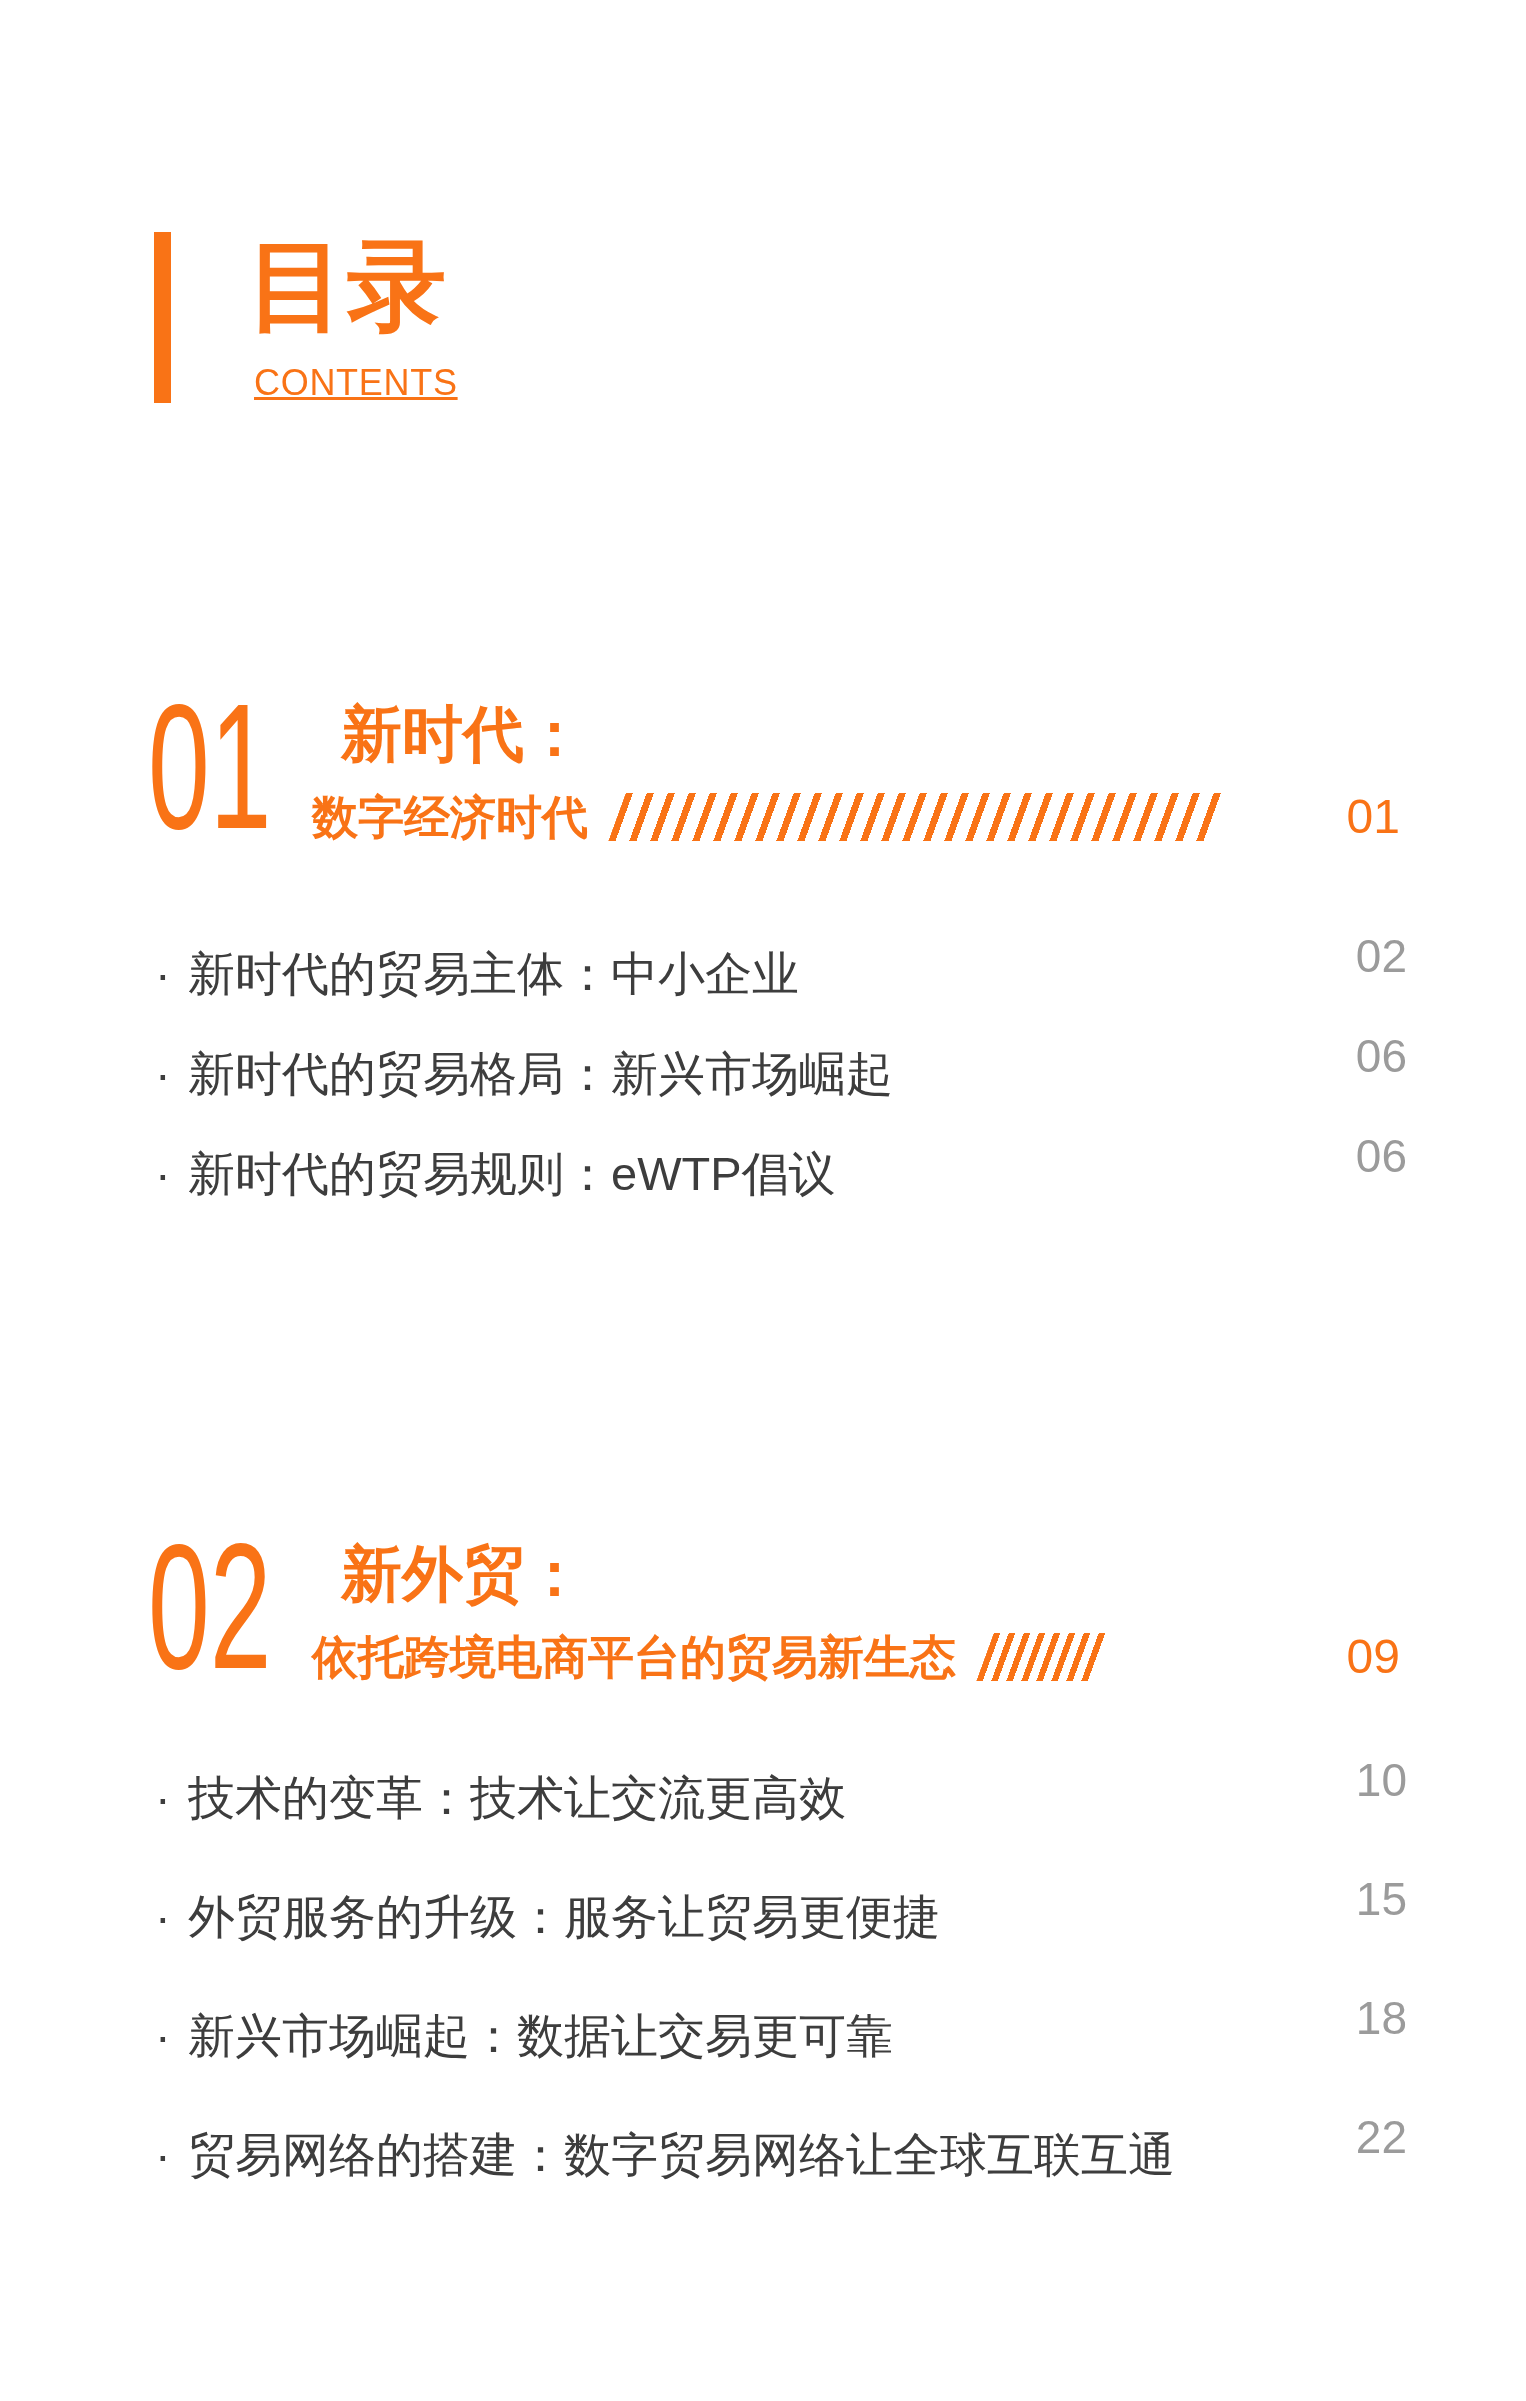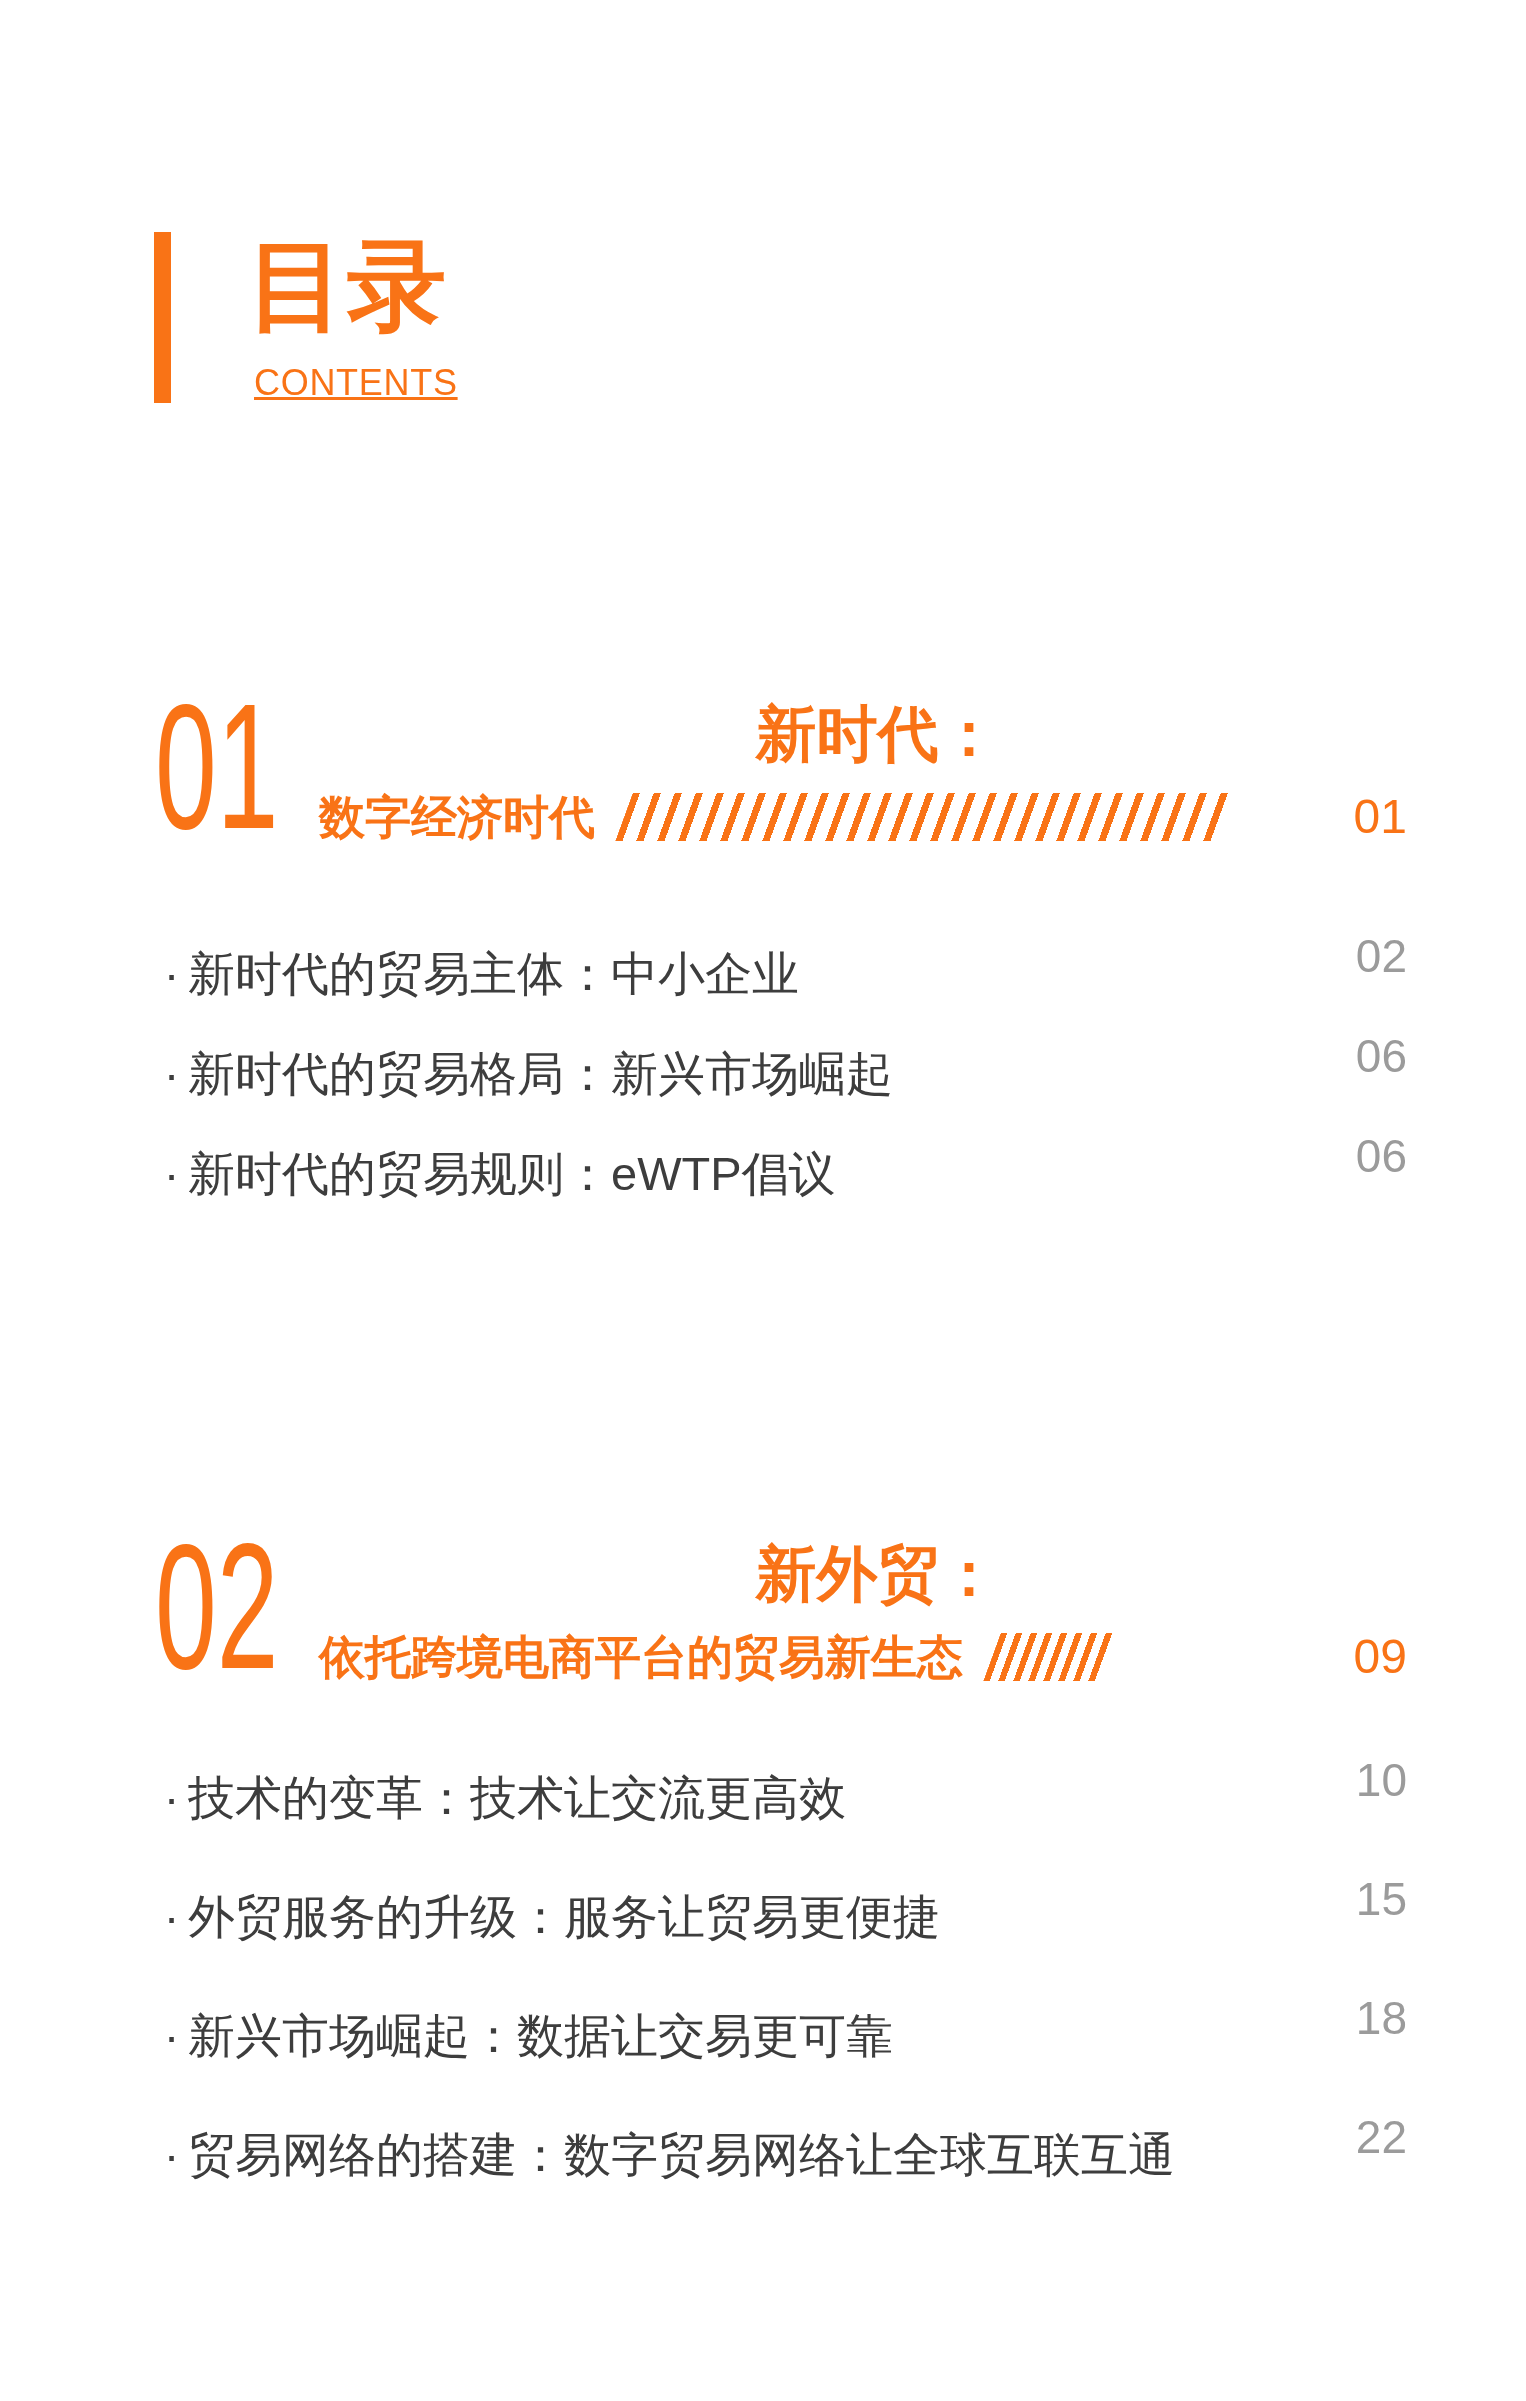--- a/index.html
+++ b/index.html
@@ -10,21 +10,20 @@
   * { margin: 0; padding: 0; box-sizing: border-box; }
   html, body { background: #ffffff; }
   body { font-family: "Liberation Sans", "DejaVu Sans", sans-serif; }
 
   .page {
     position: relative;
     width: 1526px;
     height: 2401px;
     background: #ffffff;
     overflow: hidden;
-    text-align: center;
   }
 
   
   .header-bar {
     position: absolute;
     left: 154px; top: 232px;
     width: 17px; height: 171px;
     background: var(--accent);
   }
   .title-zh {
@@ -42,21 +41,21 @@
     font-size: 36px;
     line-height: 1;
     color: var(--accent);
     letter-spacing: 0.7px;
     text-decoration: underline;
   }
 
   
   .chapter {
     position: absolute;
-    left: 155px;
+    left: 148px;
     width: 1252px;   
     display: flex;
     align-items: flex-start;
   }
   .chapter-1 { top: 677px; }
   .chapter-2 { top: 1517px; }
 
   .num-box { width: 164px; flex: none; }
   .chapter-num {
     font-size: 179px;

